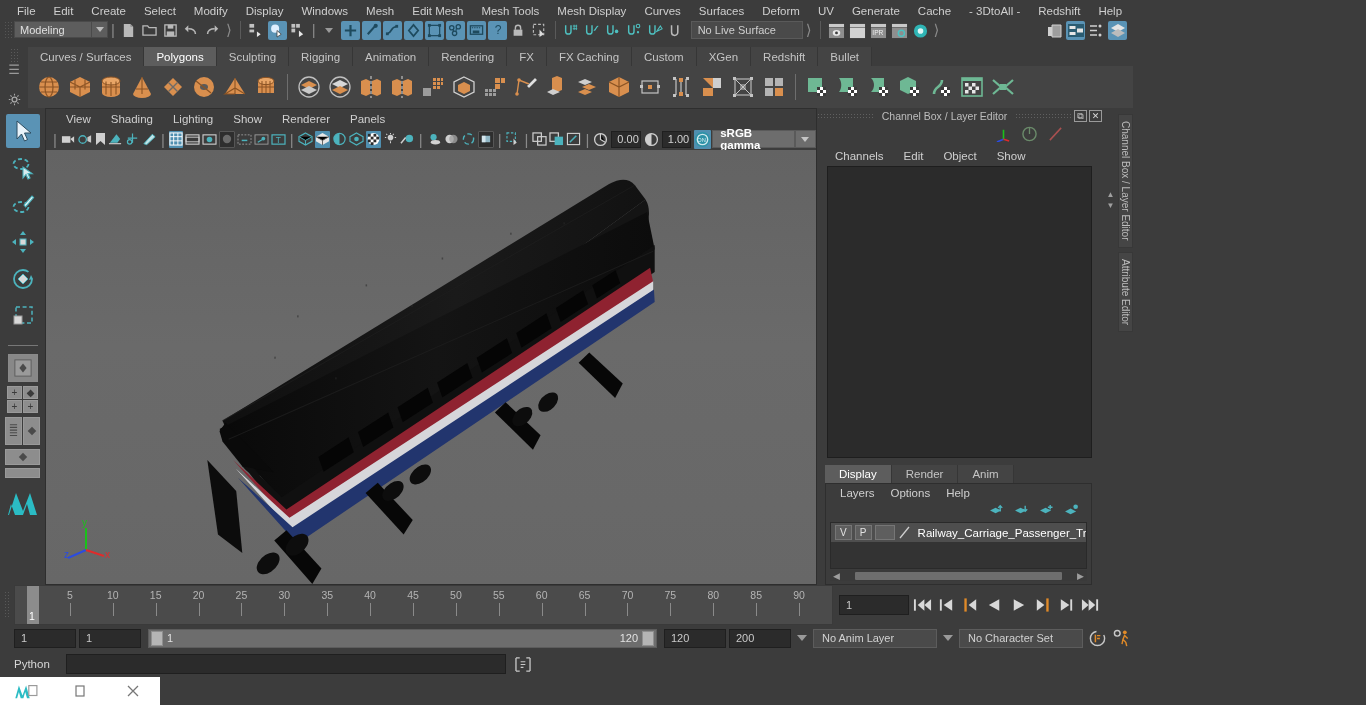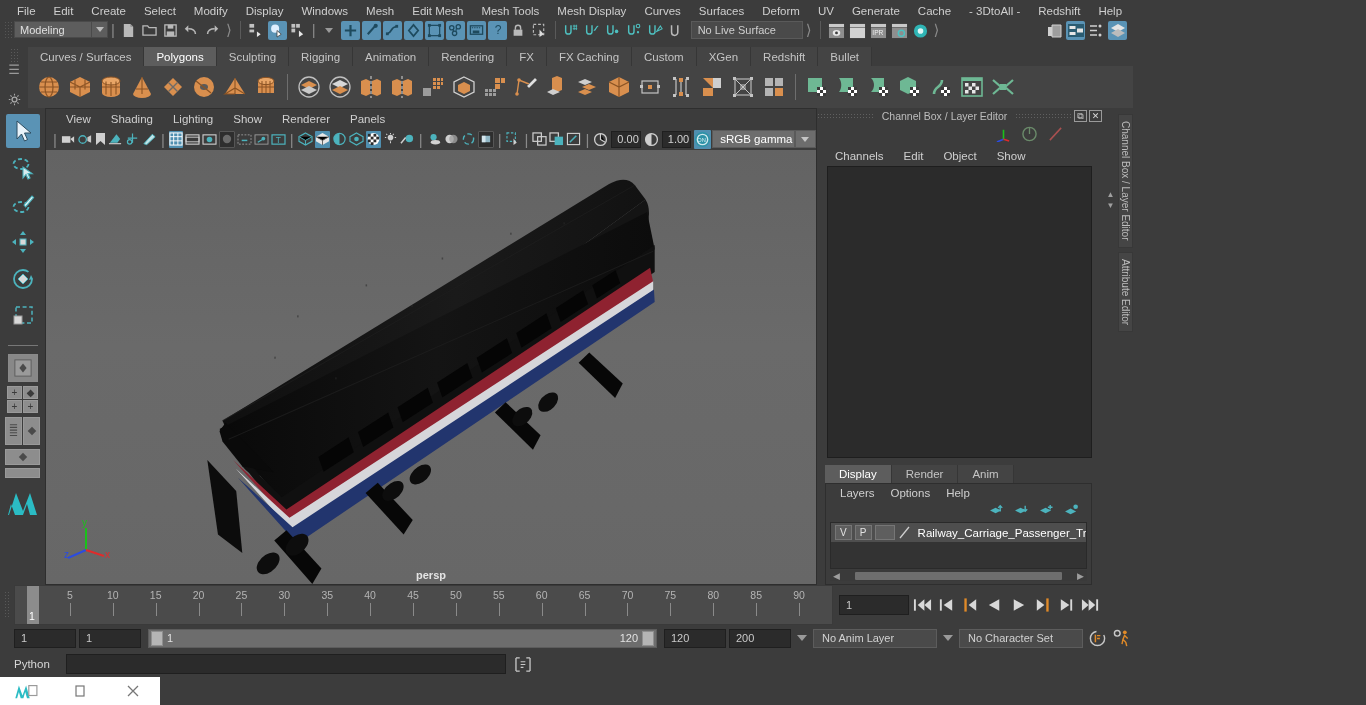--- a/index.html
+++ b/index.html
@@ -66,21 +66,21 @@
   .vpanel{ flex:1; display:flex; flex-direction:column; margin:0; border:1px solid #2e2e2e; min-height:0;}
   .vmenubar{ height:19px;background:#3c3c3c;display:flex;align-items:center;padding-left:10px;flex:0 0 19px;}
   .vmenubar .mi{ padding:1px 10px;font-size:11.5px;color:#cfcfcf;}
   .vtoolbar{ height:22px;background:#3c3c3c;display:flex;align-items:center;padding-left:4px;flex:0 0 22px;}
   .vb{ width:17px;height:17px;display:flex;align-items:center;justify-content:center;margin:0 1px;border-radius:1px;}
   .vb.on{ background:#4f8fb0;}
   .vb.dark{ background:#2e2e2e;border:1px solid #565656;}
   .numfield{ width:44px;height:17px;background:#2b2b2b;border:1px solid #1f1f1f;color:#d2d2d2;font-size:11px;
     display:flex;align-items:center;padding-left:5px;margin:0 2px;}
   .gammabox{ width:130px;height:18px;background:#6d6d6d;border:1px solid #5a5a5a;color:#fff;font-size:11.5px;
-    display:flex;align-items:center;padding-left:7px;}
+    display:flex;align-items:center;padding-left:7px;font-weight:bold;}
   .gammaarrow{ width:34px;height:18px;background:#6d6d6d;border:1px solid #5a5a5a;border-left:1px solid #5a5a5a;
     display:flex;align-items:center;justify-content:center;}
   .viewport{ flex:1; position:relative; overflow:hidden; min-height:0;
     background:linear-gradient(180deg,#636363 0%,#6a6a6a 45%,#676767 100%);}
   .persp-label{ position:absolute; left:0; right:0; bottom:3px; text-align:center; color:#e4e4e4;
     font-size:11px; font-weight:bold; }
   .axis{ position:absolute; left:18px; bottom:22px; width:52px;height:48px;}
 
   
   .rightwrap{ width:316px; display:flex; background:#3c3c3c;}
@@ -1107,21 +1107,20 @@
           <div class="axis">
             <svg width="52" height="48" viewBox="0 0 52 48">
               <path d="M22 36 22 14" stroke="#19c219" stroke-width="2"></path>
               <path d="M22 36 4 44" stroke="#2b4ce0" stroke-width="2"></path>
               <path d="M22 36 40 42" stroke="#e02b2b" stroke-width="2"></path>
               <text x="18" y="12" font-size="10" font-family="Liberation Sans, sans-serif" fill="#19c219">y</text>
               <text x="0" y="44" font-size="10" font-family="Liberation Sans, sans-serif" fill="#2b4ce0">z</text>
               <text x="41" y="44" font-size="10" font-family="Liberation Sans, sans-serif" fill="#e02b2b">x</text>
             </svg>
           </div>
-          <div class="persp-label">persp</div>
         </div>
       </div>
     </div>
 
     <div class="rightwrap">
       <div class="rightpanel">
         <div class="cbtitle">
           <div class="dotsL"></div>
           <div class="t">Channel Box / Layer Editor</div>
           <div class="dotsR"></div>

